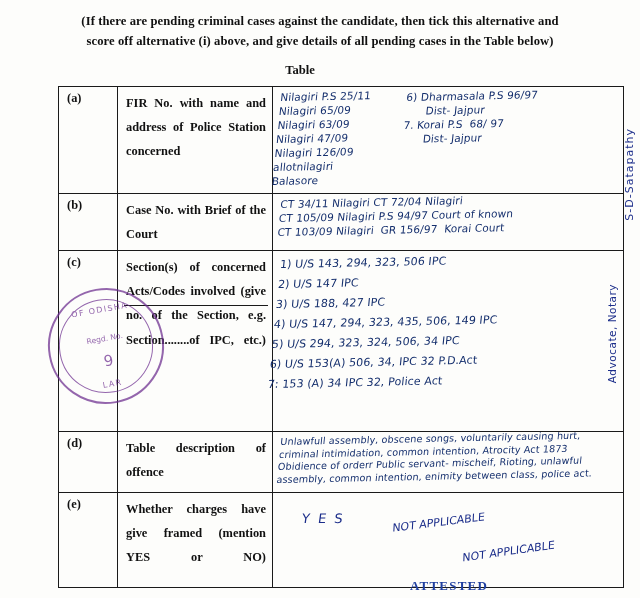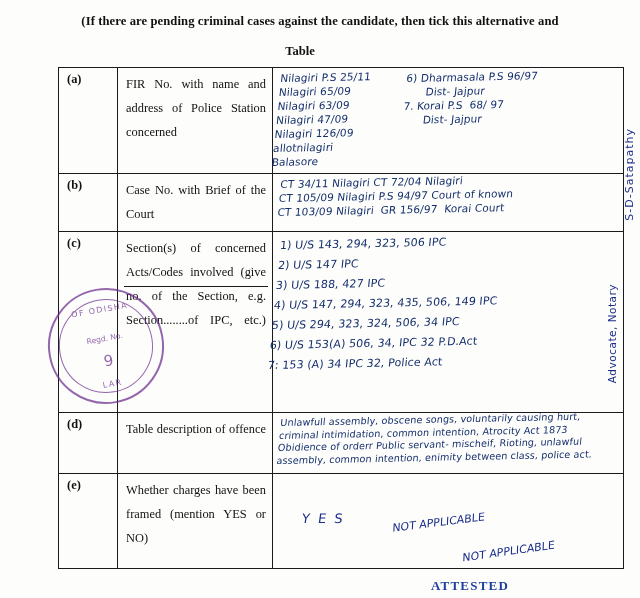--- a/index.html
+++ b/index.html
@@ -49,21 +49,21 @@
     vertical-align: top;
     padding: 4px 6px 4px 8px;
   }
   td.col-label {
     width: 44px;
     font-weight: bold;
     font-size: 12.4px;
   }
   td.col-item {
     width: 140px;
-    font-weight: normal;
+    font-weight: bold;
     font-size: 12.4px;
     line-height: 1.95;
     text-align: justify;
     text-align-last: justify;
     padding-right: 10px;
   }
   td.col-ans {
     width: auto;
     position: relative;
   }
@@ -190,21 +190,20 @@
 
   .attested {
     position: absolute;
     left: 410px;
     bottom: 4px;
     font-family: "Liberation Serif", serif;
     font-weight: bold;
     font-size: 13px;
     color: #1f3fa0;
     letter-spacing: 1.2px;
-    margin-left: 21px;
   }
 
   .sign-scrawl {
     position: absolute;
     font-family: "DejaVu Sans", sans-serif;
     color: #1b2d8a;
     white-space: nowrap;
   }
   .scrawl-1 {
     left: 392px;
@@ -226,20 +225,21 @@
     transform: skewX(-8deg);
   }
 </style>
 </head>
 <body>
 
 <div class="page">
 
   <div class="intro">
     <div>(If there are pending criminal cases against the candidate, then tick this alternative and</div>
+    <div>score off alternative (i) above, and give details of all pending cases in the Table below)</div>
   </div>
 
   <div class="table-caption">Table</div>
 
   <table class="main">
     <tbody>
       <tr class="row-a">
         <td class="col-label">(a)</td>
         <td class="col-item">FIR No. with name and address of Police Station concerned</td>
         <td class="col-ans">
@@ -288,21 +288,21 @@
       <tr class="row-d">
         <td class="col-label">(d)</td>
         <td class="col-item">Table description of offence</td>
         <td class="col-ans">
           <div class="hw dark" style="font-size:9.6px;line-height:1.32;white-space:normal;">Unlawfull assembly, obscene songs, voluntarily causing hurt, criminal intimidation, common intention, Atrocity Act 1873 Obidience of orderr Public servant- mischeif, Rioting, unlawful assembly, common intention, enimity between class, police act.</div>
         </td>
       </tr>
 
       <tr class="row-e">
         <td class="col-label">(e)</td>
-        <td class="col-item">Whether charges have been framed (mention YES or NO)</td>
+        <td class="col-item">Whether charges have give framed (mention YES or NO)</td>
         <td class="col-ans"></td>
       </tr>
     </tbody>
   </table>
 
   <div class="sign-scrawl scrawl-yes">Y E S</div>
   <div class="sign-scrawl scrawl-1">NOT APPLICABLE</div>
   <div class="sign-scrawl scrawl-2">NOT APPLICABLE</div>
 
   <div class="margin-note">S-D-Satapathy</div>

